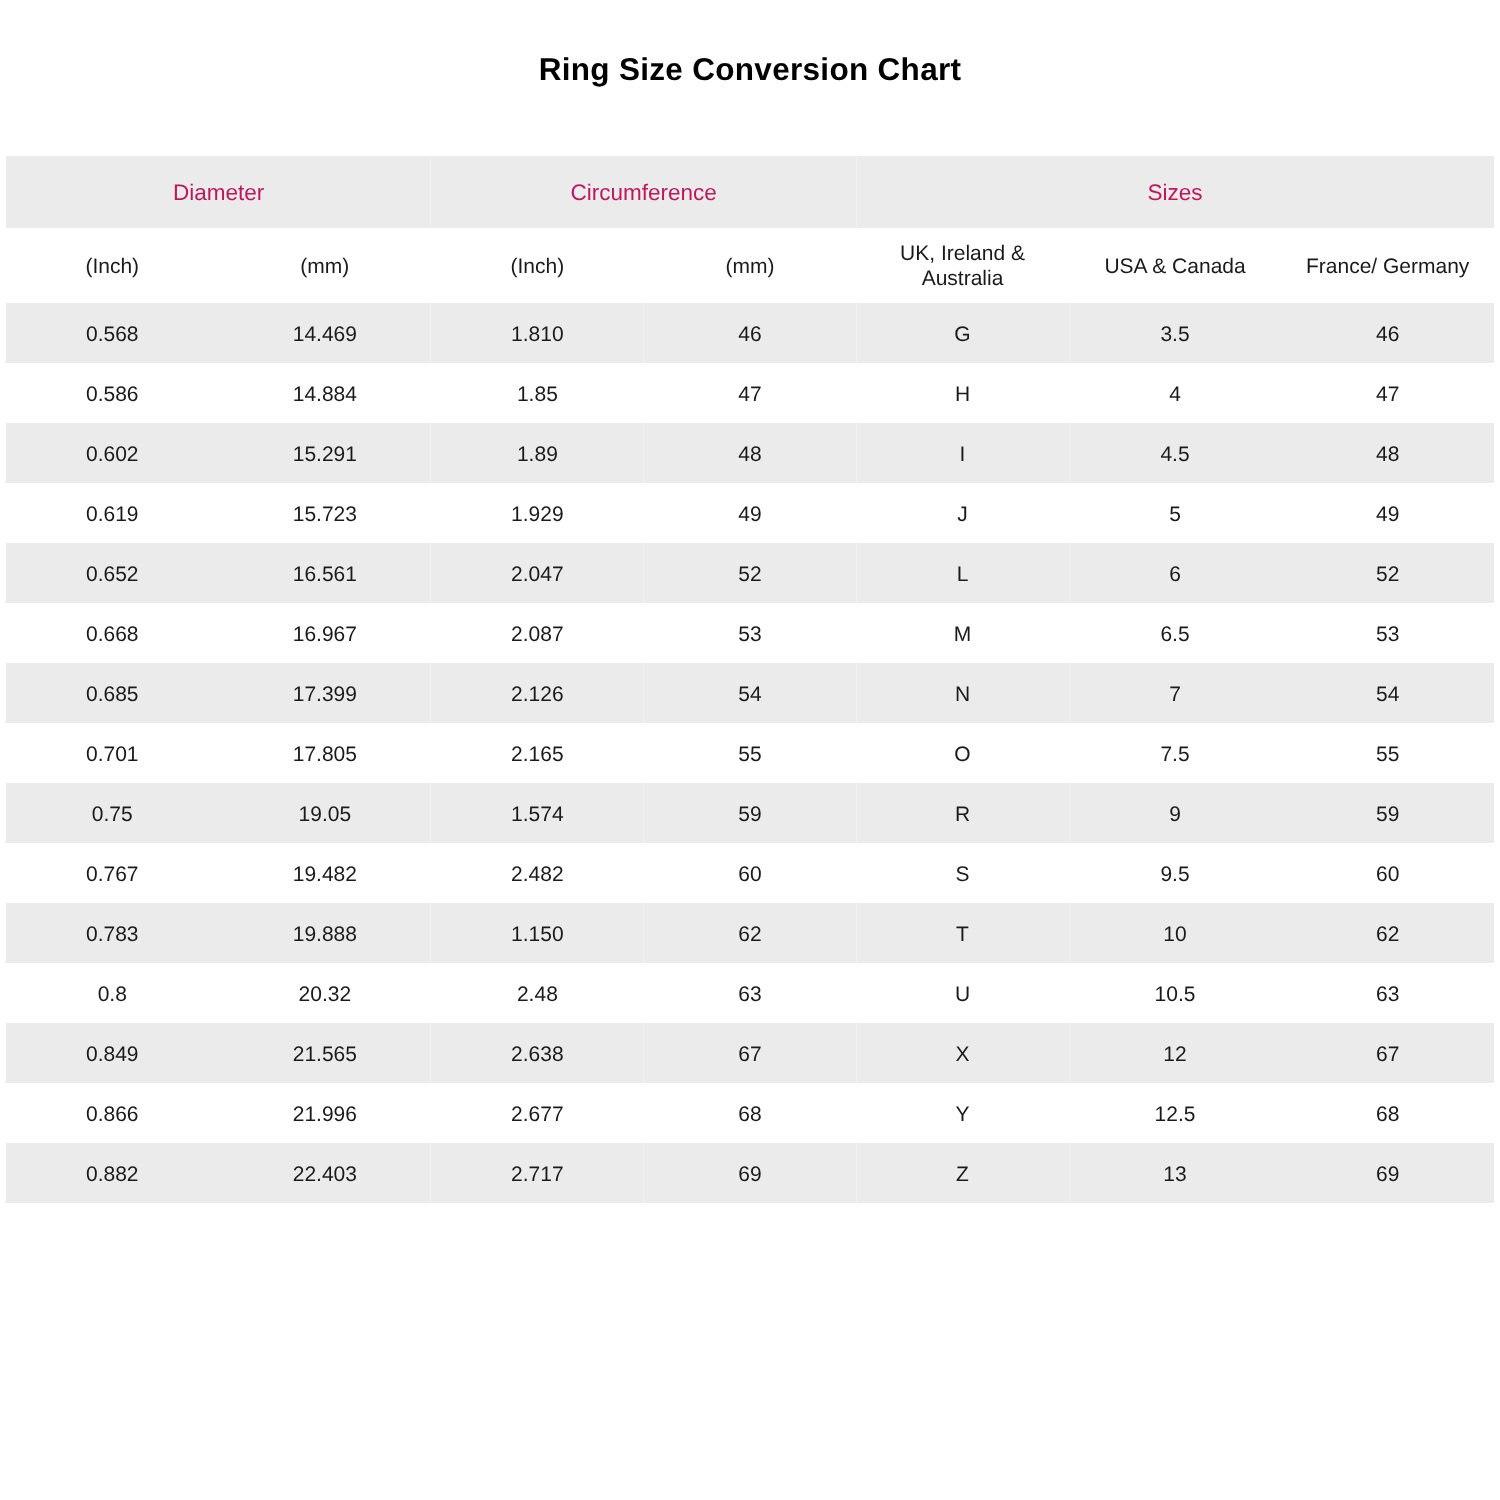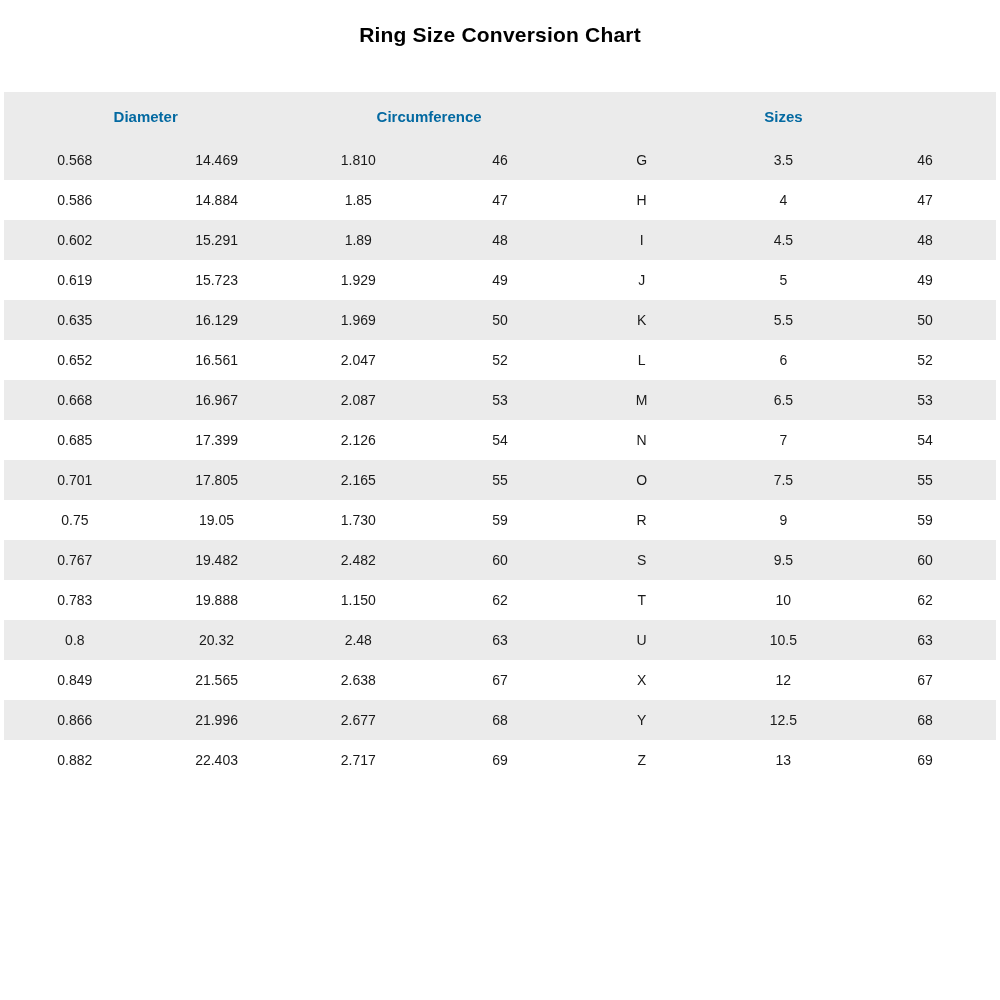--- a/index.html
+++ b/index.html
@@ -16,21 +16,21 @@
     color: var(--text);
   }
   .page {
     width: 1000px;
     height: 1000px;
     background: var(--bg);
     overflow: hidden;
   }
   .page-title {
     margin: 0;
-    padding-top: 22px;
+    padding-top: 34px;
     font-size: 21px;
     line-height: 25px;
     font-weight: 700;
     text-align: center;
     color: #000;
     letter-spacing: 0.2px;
   }
   table.ring-table {
     width: calc(100% - 8px);
     margin: 45px 4px 0 4px;
@@ -45,22 +45,22 @@
     font-size: 14px;
     font-weight: 400;
     color: var(--text);
   }
   tr.group-row {
     height: 48px;
     background: var(--stripe);
   }
   tr.group-row th {
     font-size: 15px;
-    font-weight: 700;
-    color: #0369a1;
+    font-weight: 400;
+    color: #be185d;
   }
   tr.subheader-row {
     height: 50px;
     background: var(--bg);
   }
   tr.subheader-row th {
     font-weight: 400;
     line-height: 17px;
     padding: 0 14px;
   }
@@ -82,20 +82,29 @@
         <col>
         <col>
         <col>
     </colgroup>
     <thead>
       <tr class="group-row">
         <th colspan="2">Diameter</th>
         <th colspan="2">Circumference</th>
         <th colspan="3">Sizes</th>
       </tr>
+      <tr class="subheader-row">
+        <th>(Inch)</th>
+        <th>(mm)</th>
+        <th>(Inch)</th>
+        <th>(mm)</th>
+        <th>UK, Ireland &amp; Australia</th>
+        <th>USA &amp; Canada</th>
+        <th>France/ Germany</th>
+      </tr>
     </thead>
     <tbody>
         <tr>
           <td>0.568</td>
           <td>14.469</td>
           <td>1.810</td>
           <td>46</td>
           <td>G</td>
           <td>3.5</td>
           <td>46</td>
@@ -121,29 +130,20 @@
         <tr>
           <td>0.619</td>
           <td>15.723</td>
           <td>1.929</td>
           <td>49</td>
           <td>J</td>
           <td>5</td>
           <td>49</td>
         </tr>
         <tr>
-          <td>0.635</td>
-          <td>16.129</td>
-          <td>1.969</td>
-          <td>50</td>
-          <td>K</td>
-          <td>5.5</td>
-          <td>50</td>
-        </tr>
-        <tr>
           <td>0.652</td>
           <td>16.561</td>
           <td>2.047</td>
           <td>52</td>
           <td>L</td>
           <td>6</td>
           <td>52</td>
         </tr>
         <tr>
           <td>0.668</td>
@@ -168,21 +168,21 @@
           <td>17.805</td>
           <td>2.165</td>
           <td>55</td>
           <td>O</td>
           <td>7.5</td>
           <td>55</td>
         </tr>
         <tr>
           <td>0.75</td>
           <td>19.05</td>
-          <td>1.730</td>
+          <td>1.574</td>
           <td>59</td>
           <td>R</td>
           <td>9</td>
           <td>59</td>
         </tr>
         <tr>
           <td>0.767</td>
           <td>19.482</td>
           <td>2.482</td>
           <td>60</td>

